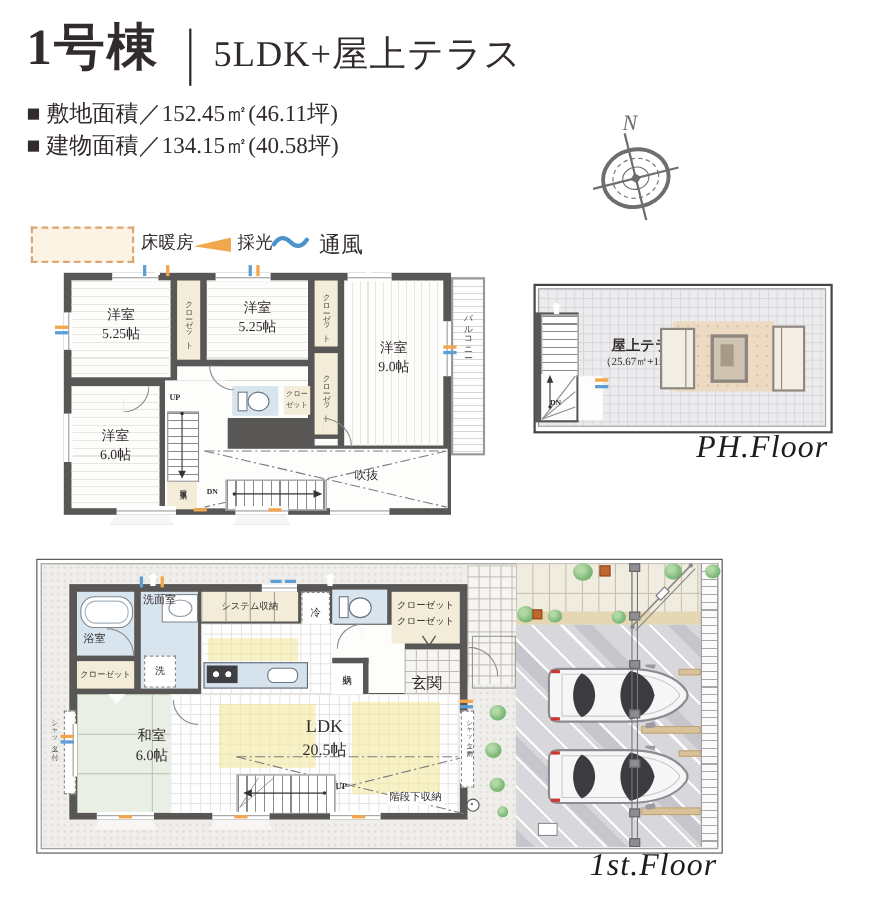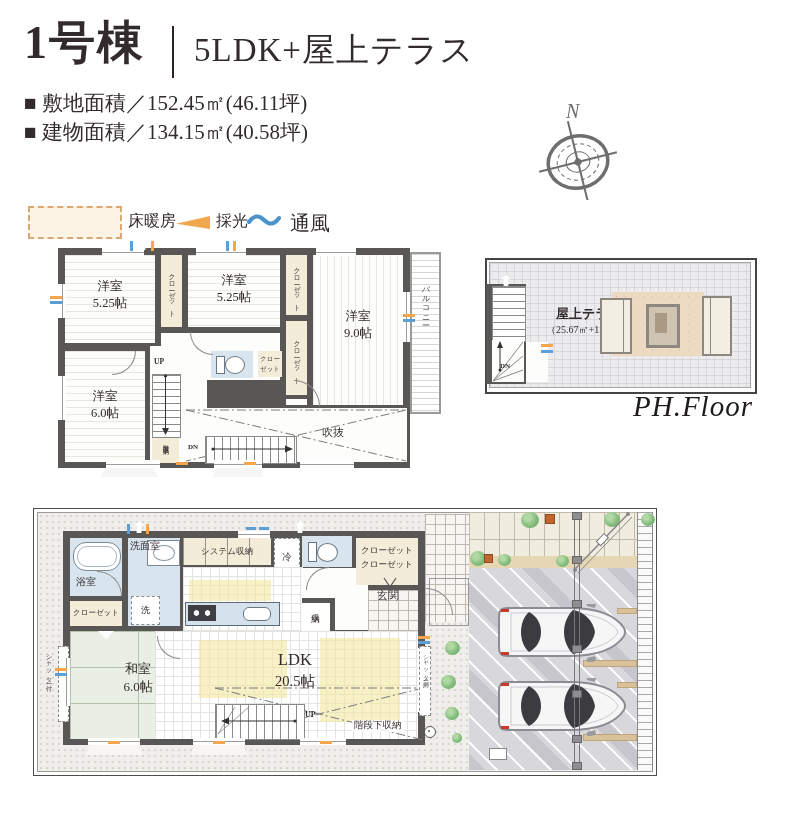--- a/index.html
+++ b/index.html
@@ -307,21 +307,21 @@
   <div class="abs" style="left:308px;top:542px;width:7px;height:18px;background:#fff;border:1px solid #6a7680"></div>
   <div class="abs" style="left:317px;top:543px;width:19px;height:17px;background:#fff;border:1px solid #6a7680;border-radius:50%"></div>
   <div class="abs white" style="left:302px;top:568px;width:66px;height:62px"></div>
   <div class="abs" style="left:302px;top:598px;width:28px;height:32px;background:#fff;border-top:5px solid #595656;border-right:5px solid #595656">
       <div class="vtext" style="font-size:8.5px;margin:4px auto 0">収納</div>
     </div>
   <div class="abs cream" style="left:356px;top:538px;width:62px;height:47px">
       <div class="ctr" style="font-size:8.5px;line-height:1.6;padding-top:6px"><span>クローゼット</span><br><span>クローゼット</span></div>
     </div>
   <div class="abs grid-dense" style="left:368px;top:590px;width:50px;height:42px"></div>
-  <div class="abs ctr" style="left:368px;top:588px;width:40px;font-size:11px">玄関</div>
+  <div class="abs ctr" style="left:368px;top:612px;width:40px;font-size:14px">玄関</div>
   <svg class="abs" style="left:382px;top:576px" width="16" height="13">
       <polyline points="2,2 8,11 14,2" fill="none" stroke="#555" stroke-width="1.2"></polyline>
     </svg>
 
   <div class="abs grid-light" style="left:155px;top:631px;width:263px;height:108px"></div>
   <div class="abs heat" style="left:199px;top:640px;width:88px;height:58px"></div>
   <div class="abs heat" style="left:320px;top:638px;width:80px;height:84px"></div>
   <div class="abs ctr" style="left:240px;top:650px;width:110px;font-size:16.5px">LDK</div>
   <div class="abs ctr" style="left:240px;top:672px;width:110px;font-size:14.5px">20.5帖</div>
   <svg class="abs" style="left:213px;top:678px" width="214" height="66">
@@ -370,14 +370,15 @@
   <div class="abs tick-o" style="left:146px;top:524px;width:3px;height:10px"></div>
   <div class="abs tick-b" style="left:246px;top:527px;width:10px;height:3px"></div>
   <div class="abs tick-b" style="left:259px;top:527px;width:10px;height:3px"></div>
   <div class="abs tick-o" style="left:55px;top:668px;width:12px;height:3px"></div>
   <div class="abs tick-b" style="left:55px;top:673px;width:12px;height:3px"></div>
   <div class="abs tick-o" style="left:418px;top:636px;width:12px;height:3px"></div>
   <div class="abs tick-b" style="left:418px;top:641px;width:12px;height:3px"></div>
   <div class="abs tick-o" style="left:108px;top:741px;width:12px;height:3px"></div>
   <div class="abs tick-o" style="left:213px;top:741px;width:12px;height:3px"></div>
   <div class="abs tick-o" style="left:320px;top:741px;width:12px;height:3px"></div>
+  <div class="abs floorname" style="left:536px;top:770px;font-size:29px">1st.Floor</div>
 
 </div>
 
 </body></html>

